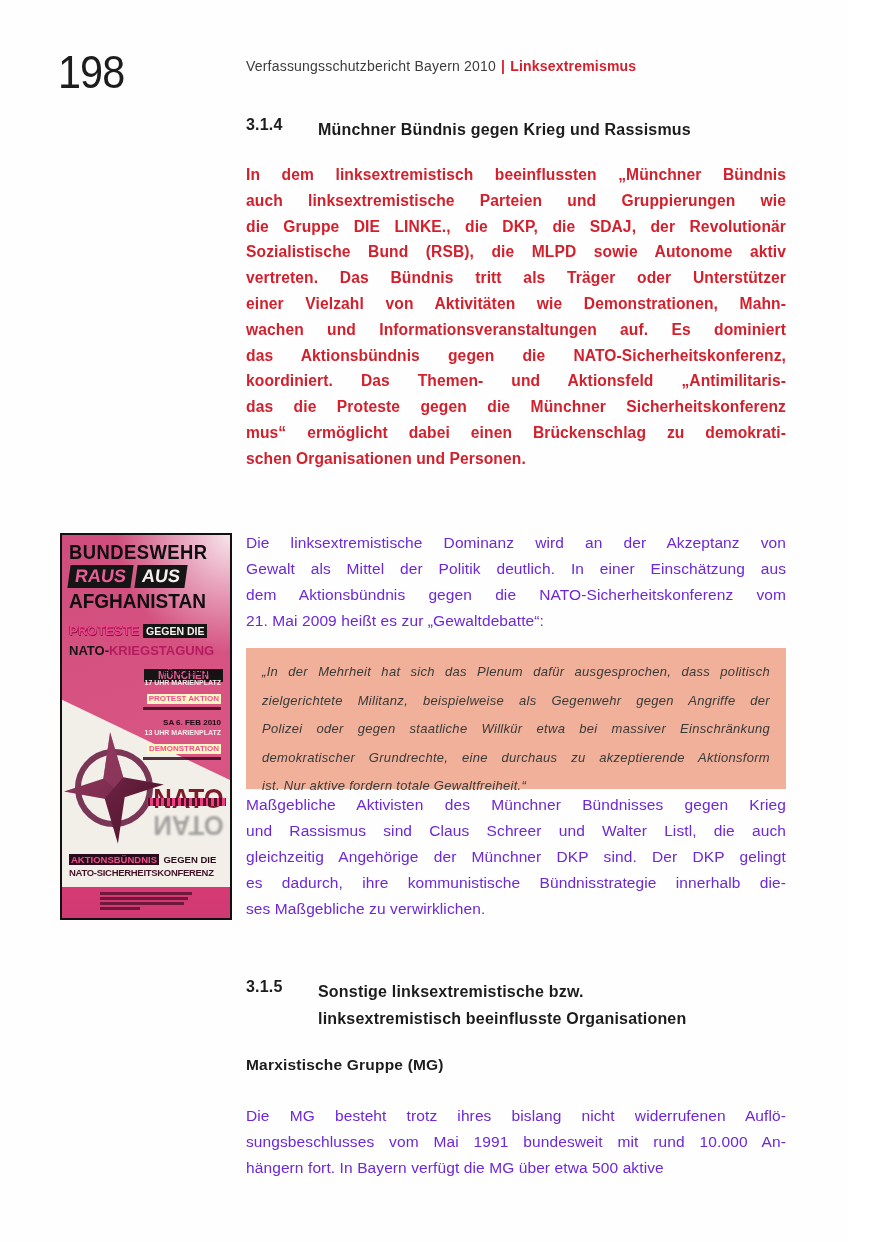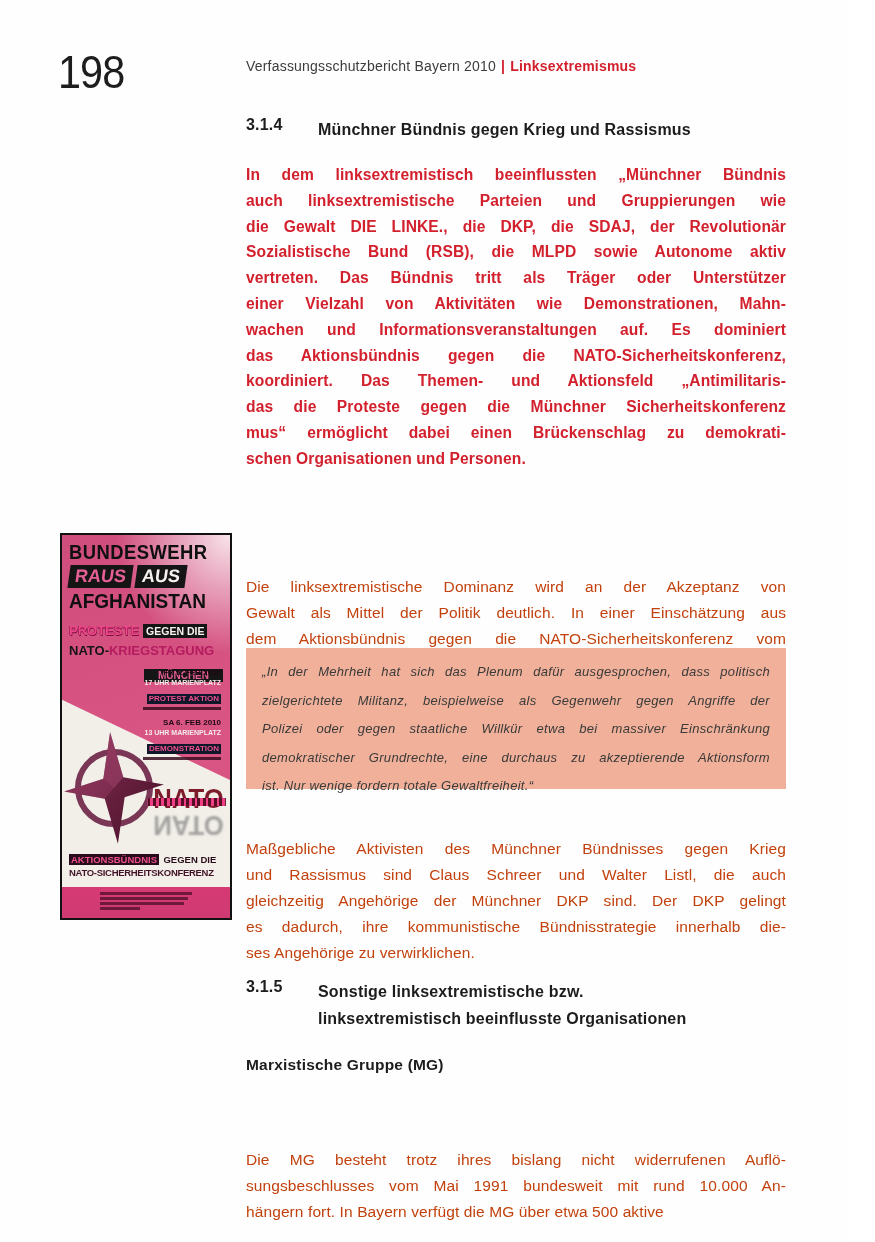--- a/index.html
+++ b/index.html
@@ -24,21 +24,21 @@
   .h315{top:978px;}
   .sub-head{position:absolute;left:246px;top:1056px;font-size:15.5px;font-weight:700;
         color:#1c1c1c;letter-spacing:0.2px;}
 
   
   .col{position:absolute;left:246px;width:540px;}
   .jblock .tline{text-align:justify;text-align-last:justify;}
   .jblock .tline.last{text-align-last:left;}
   .intro-red{top:162px;font-size:15.6px;line-height:25.8px;font-weight:700;
         color:#d3202d;letter-spacing:0.1px;}
-  .body-par{font-size:15.5px;line-height:26px;color:#c2410c;letter-spacing:0.1px;margin-top:44px;}
+  .body-par{font-size:15.5px;line-height:26px;color:#6d28d9;letter-spacing:0.1px;}
   .p1{top:530px;}
   .p2{top:792px;}
   .p3{top:1103px;}
 
   
   .quote-box{position:absolute;left:246px;top:648px;width:540px;height:141px;
         box-sizing:border-box;background:#f0b099;padding:10px 16px 0 16px;
         font-size:13px;font-style:italic;color:#3a3a3a;letter-spacing:0.3px;}
   .quote-box .tline{line-height:28.6px;}
 
@@ -70,21 +70,21 @@
         padding:1px 3px;margin-left:4px;}
   .nato-k1{color:#151515;font-size:13px;}
   .nato-k2{color:#b51b5f;font-size:13px;}
   .muc-row{text-align:right;margin-top:3px;}
   .chip-muc{background:#151515;color:#e65f95;font-size:10px;font-weight:700;
         padding:1px 14px;display:inline-block;margin-top:7px;}
   .poster-dates{position:absolute;top:133px;right:9px;z-index:2;text-align:right;
         filter:blur(0.4px);}
   .ev-date{font-size:8px;font-weight:800;color:#200814;line-height:10px;}
   .ev-place{font-size:7px;font-weight:700;color:#f6ecec;line-height:9px;}
-  .ev-label{display:inline-block;background:#0f172a;color:#ee4f8c;font-size:8px;
+  .ev-label{display:inline-block;background:#fef9c3;color:#ee4f8c;font-size:8px;
         font-weight:800;padding:0 2px;line-height:10px;margin-top:1px;}
   .ev-bar{height:3px;width:78px;background:#3a0c20;margin:2px 0 0 auto;opacity:0.85;}
   .ev-gap{height:8px;}
   .nato-star{position:absolute;left:0;top:195px;z-index:2;transform:rotate(-4deg);}
   .nato-word-wrap{position:absolute;right:6px;top:250px;z-index:2;text-align:right;}
   .nato-main{display:inline-block;position:relative;font-size:28px;line-height:28px;
         font-weight:800;color:#7c1b29;transform:scaleX(0.92);transform-origin:right;}
   .nato-band{position:absolute;left:-6px;right:-2px;top:13px;height:8px;
         background:repeating-linear-gradient(90deg,rgba(60,5,20,0.85) 0 3px,rgba(60,5,20,0) 3px 6px),#ee3f84;}
   .nato-mirror{font-size:28px;line-height:24px;font-weight:800;color:#8e8e8c;
@@ -114,21 +114,21 @@
   </div>
 
   <div class="sec-head h314">
     <span class="num">3.1.4</span>
     <span class="ttl">Münchner Bündnis gegen Krieg und Rassismus</span>
   </div>
 
   <div class="col intro-red jblock">
       <div class="tline">In dem linksextremistisch beeinflussten „Münchner Bündnis</div>
       <div class="tline">auch linksextremistische Parteien und Gruppierungen wie</div>
-      <div class="tline">die Gewalt DIE LINKE., die DKP, die SDAJ, der Revolutionär</div>
+      <div class="tline">die Gruppe DIE LINKE., die DKP, die SDAJ, der Revolutionär</div>
       <div class="tline">Sozialistische Bund (RSB), die MLPD sowie Autonome aktiv</div>
       <div class="tline">vertreten. Das Bündnis tritt als Träger oder Unterstützer</div>
       <div class="tline">einer Vielzahl von Aktivitäten wie Demonstrationen, Mahn-</div>
       <div class="tline">wachen und Informationsveranstaltungen auf. Es dominiert</div>
       <div class="tline">das Aktionsbündnis gegen die NATO-Sicherheitskonferenz,</div>
       <div class="tline">koordiniert. Das Themen- und Aktionsfeld „Antimilitaris-</div>
       <div class="tline">das die Proteste gegen die Münchner Sicherheitskonferenz</div>
       <div class="tline">mus“ ermöglicht dabei einen Brückenschlag zu demokrati-</div>
       <div class="tline last">schen Organisationen und Personen.</div>
     </div>
@@ -138,29 +138,29 @@
       <div class="tline">Gewalt als Mittel der Politik deutlich. In einer Einschätzung aus</div>
       <div class="tline">dem Aktionsbündnis gegen die NATO-Sicherheitskonferenz vom</div>
       <div class="tline last">21. Mai 2009 heißt es zur „Gewaltdebatte“:</div>
     </div>
 
   <div class="quote-box jblock">
       <div class="tline">„In der Mehrheit hat sich das Plenum dafür ausgesprochen, dass politisch</div>
       <div class="tline">zielgerichtete Militanz, beispielweise als Gegenwehr gegen Angriffe der</div>
       <div class="tline">Polizei oder gegen staatliche Willkür etwa bei massiver Einschränkung</div>
       <div class="tline">demokratischer Grundrechte, eine durchaus zu akzeptierende Aktionsform</div>
-      <div class="tline last">ist. Nur wenige fordern totale Gewaltfreiheit.“</div>
+      <div class="tline last">ist. Nur aktive fordern totale Gewaltfreiheit.“</div>
     </div>
 
   <div class="col body-par p2 jblock">
       <div class="tline">Maßgebliche Aktivisten des Münchner Bündnisses gegen Krieg</div>
       <div class="tline">und Rassismus sind Claus Schreer und Walter Listl, die auch</div>
       <div class="tline">gleichzeitig Angehörige der Münchner DKP sind. Der DKP gelingt</div>
       <div class="tline">es dadurch, ihre kommunistische Bündnisstrategie innerhalb die-</div>
-      <div class="tline last">ses Angehörige zu verwirklichen.</div>
+      <div class="tline last">ses Maßgebliche zu verwirklichen.</div>
     </div>
 
   <div class="sec-head h315">
     <span class="num">3.1.5</span>
     <span class="ttl">
         <div class="tline">Sonstige linksextremistische bzw.</div>
         <div class="tline last">linksextremistisch beeinflusste Organisationen</div>
       </span>
   </div>
 

